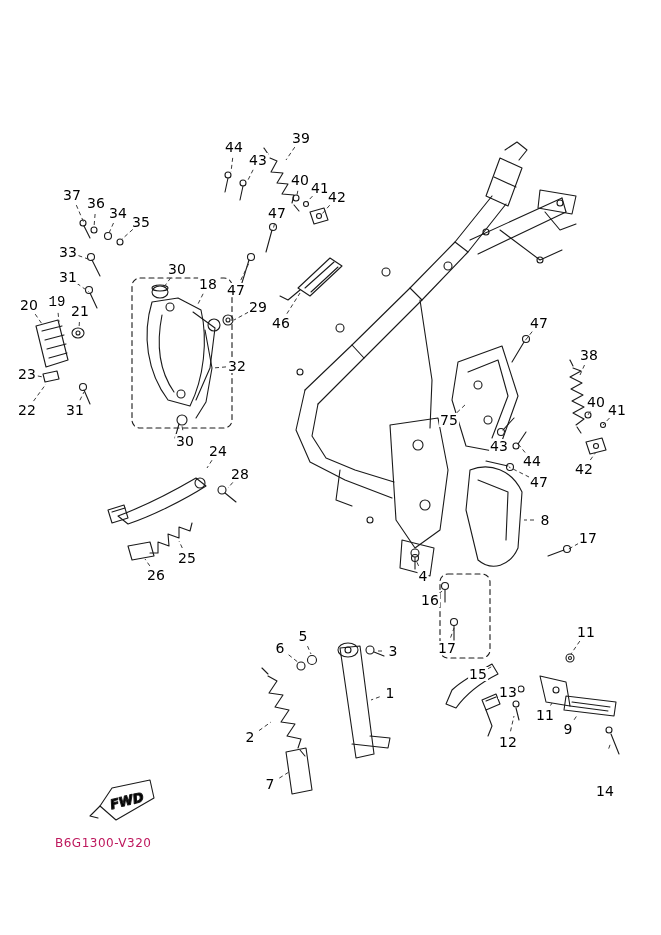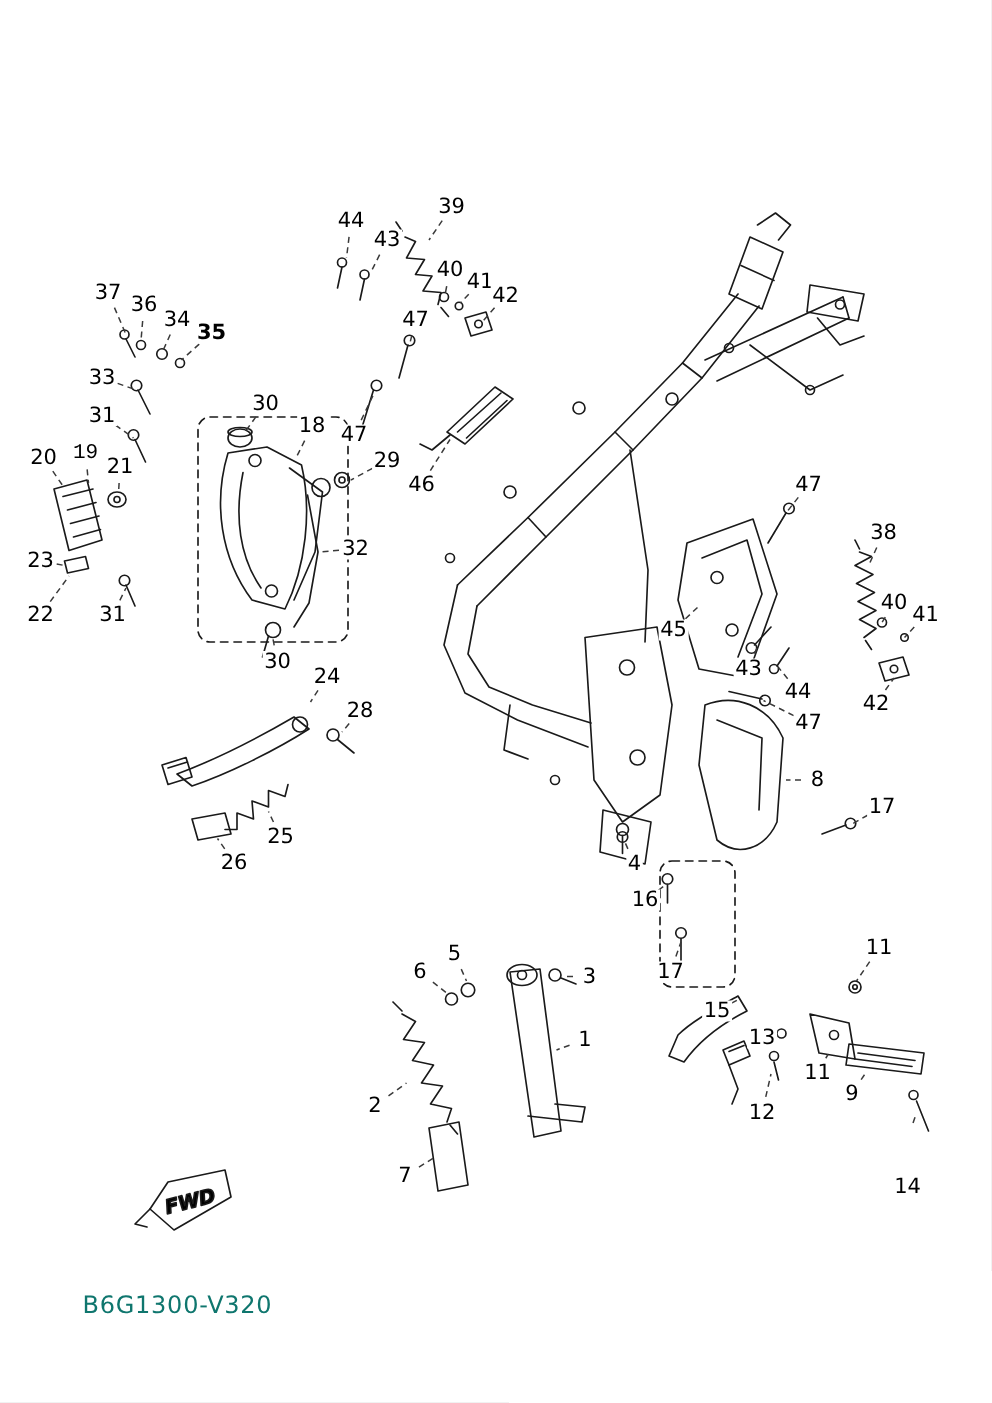--- a/index.html
+++ b/index.html
@@ -9,21 +9,21 @@
   }
   svg.layer{position:absolute;left:0;top:0;width:661px;height:935px;}
   .art{stroke:#1a1a1a;stroke-width:1.1;fill:none;stroke-linejoin:round;stroke-linecap:round;}
   .leaders line{stroke:#3a3a3a;stroke-width:1;stroke-dasharray:4 3;}
   .callout{
     position:absolute;transform:translate(-50%,-50%);
     font-size:14px;color:#000;line-height:1;white-space:nowrap;
     background:#fff;padding:0 1px;
   }
   .part-code{
-    position:absolute;left:55px;top:860px;font-size:16px;color:#0f766e;
+    position:absolute;left:55px;top:836px;font-size:12px;color:#be185d;
     letter-spacing:0.5px;
   }
   .fwd-text{font:italic bold 13px "DejaVu Sans",sans-serif;fill:#000;}
 </style>
 </head>
 <body>
 
 <div class="canvas">
 
   <svg class="layer art" viewBox="0 0 661 935" aria-hidden="true">
@@ -295,21 +295,21 @@
       <span class="callout" style="left: 234px; top: 147px;">44</span>
       <span class="callout" style="left: 258px; top: 160px;">43</span>
       <span class="callout" style="left: 301px; top: 138px;">39</span>
       <span class="callout" style="left: 300px; top: 180px;">40</span>
       <span class="callout" style="left: 320px; top: 188px;">41</span>
       <span class="callout" style="left: 337px; top: 197px;">42</span>
       <span class="callout" style="left: 277px; top: 213px;">47</span>
       <span class="callout" style="left: 72px; top: 195px;">37</span>
       <span class="callout" style="left: 96px; top: 203px;">36</span>
       <span class="callout" style="left: 118px; top: 213px; text-align: center;">34</span>
-      <span class="callout" style="left: 141px; top: 222px; font-weight: bold;">35</span>
+      <span class="callout" style="left: 141px; top: 222px;">35</span>
       <span class="callout" style="left: 68px; top: 252px; text-align: center;">33</span>
       <span class="callout" style="left: 68px; top: 277px;">31</span>
       <span class="callout" style="left: 177px; top: 269px;">30</span>
       <span class="callout" style="left: 208px; top: 284px;">18</span>
       <span class="callout" style="left: 236px; top: 290px;">47</span>
       <span class="callout" style="left: 258px; top: 307px;">29</span>
       <span class="callout" style="left: 281px; top: 323px;">46</span>
       <span class="callout" style="left: 29px; top: 305px;">20</span>
       <span class="callout" style="left: 57px; top: 302px; font-family: Liberation Mono, monospace;">19</span>
       <span class="callout" style="left: 80px; top: 311px;">21</span>
@@ -319,21 +319,21 @@
       <span class="callout" style="left: 237px; top: 366px;">32</span>
       <span class="callout" style="left: 185px; top: 441px;">30</span>
       <span class="callout" style="left: 218px; top: 451px;">24</span>
       <span class="callout" style="left: 240px; top: 474px;">28</span>
       <span class="callout" style="left: 187px; top: 558px;">25</span>
       <span class="callout" style="left: 156px; top: 575px;">26</span>
       <span class="callout" style="left: 539px; top: 323px;">47</span>
       <span class="callout" style="left: 589px; top: 355px;">38</span>
       <span class="callout" style="left: 596px; top: 402px;">40</span>
       <span class="callout" style="left: 617px; top: 410px;">41</span>
-      <span class="callout" style="left: 449px; top: 420px;">45</span>
+      <span class="callout" style="left: 449px; top: 420px;">75</span>
       <span class="callout" style="left: 499px; top: 446px;">43</span>
       <span class="callout" style="left: 532px; top: 461px;">44</span>
       <span class="callout" style="left: 584px; top: 469px;">42</span>
       <span class="callout" style="left: 539px; top: 482px;">47</span>
       <span class="callout" style="left: 545px; top: 520px;">8</span>
       <span class="callout" style="left: 588px; top: 538px;">17</span>
       <span class="callout" style="left: 423px; top: 576px;">4</span>
       <span class="callout" style="left: 430px; top: 600px;">16</span>
       <span class="callout" style="left: 303px; top: 636px;">5</span>
       <span class="callout" style="left: 280px; top: 648px;">6</span>

